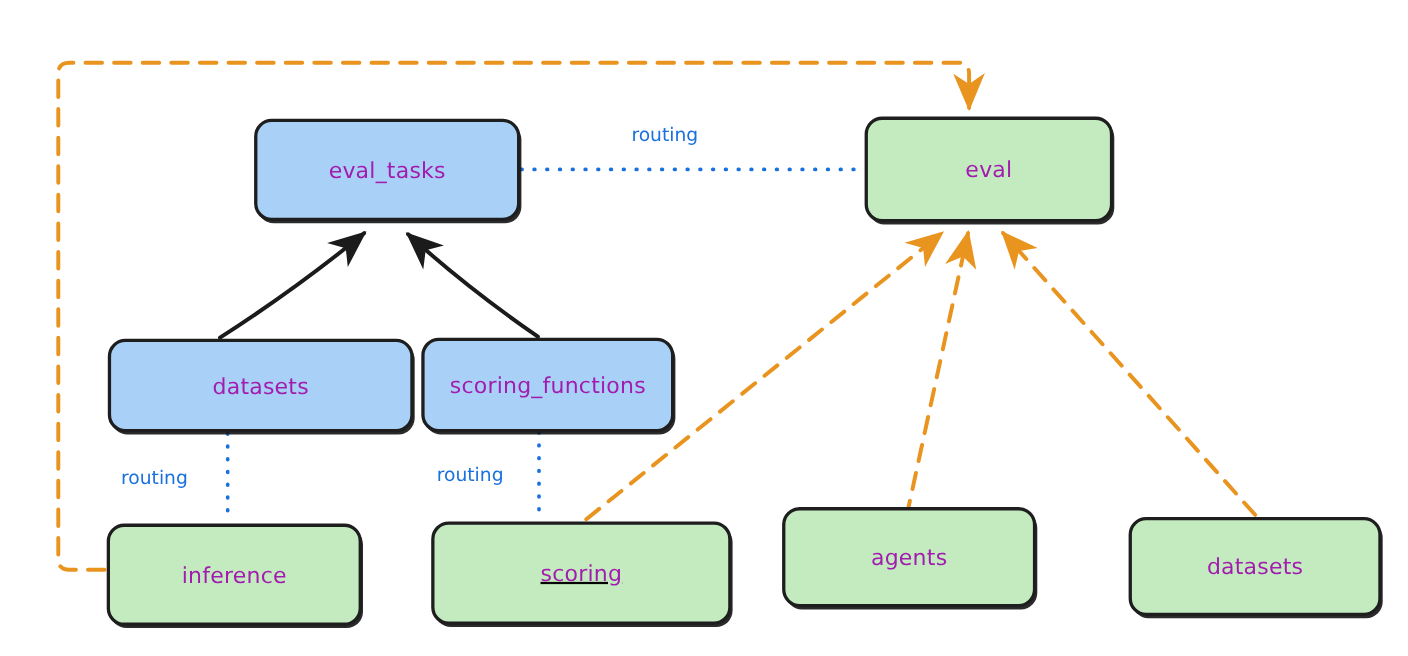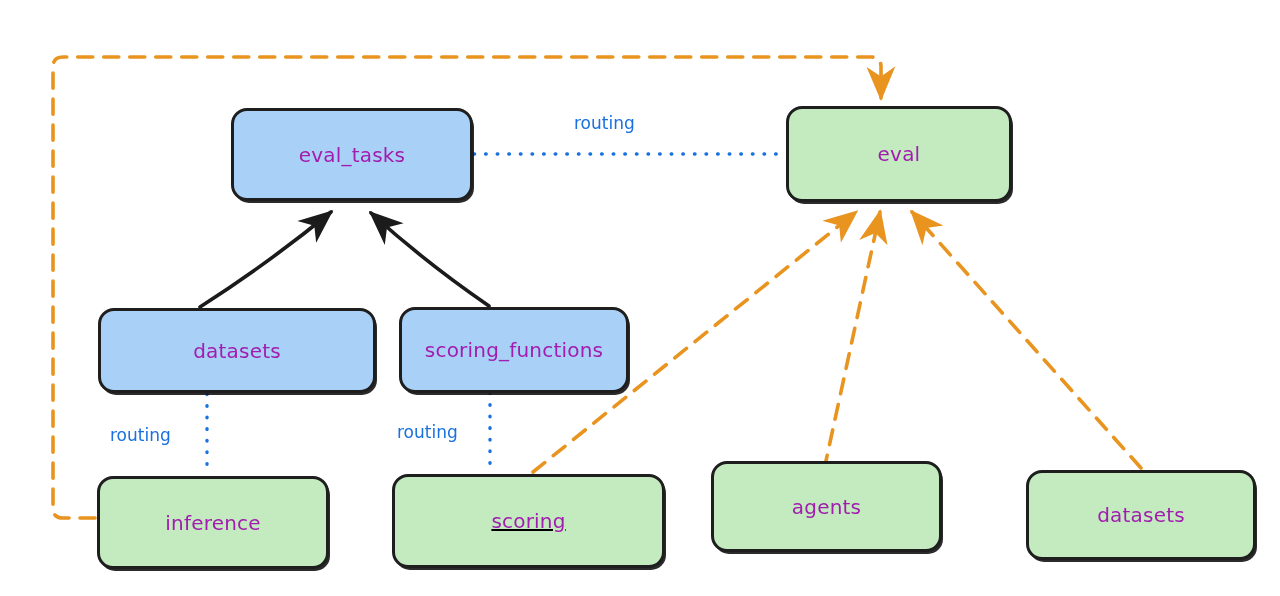--- a/index.html
+++ b/index.html
@@ -113,21 +113,21 @@
   </div>
 
   <div class="node green" style="left:786px; top:106px; width:226px; height:96px;">
     <span class="node-label">eval</span>
   </div>
 
   <div class="node blue" style="left:98px; top:308px; width:278px; height:85px;">
     <span class="node-label">datasets</span>
   </div>
 
-  <div class="node blue" style="left:383px; top:307px; width:230px; height:86px;margin-left:16px;">
+  <div class="node blue" style="left:383px; top:307px; width:230px; height:86px;">
     <span class="node-label">scoring_functions</span>
   </div>
 
   <div class="node green" style="left:97px; top:476px; width:232px; height:93px;">
     <span class="node-label">inference</span>
   </div>
 
   <div class="node green" style="left:392px; top:474px; width:273px; height:94px;text-decoration:underline;">
     <span class="node-label">scoring</span>
   </div>

